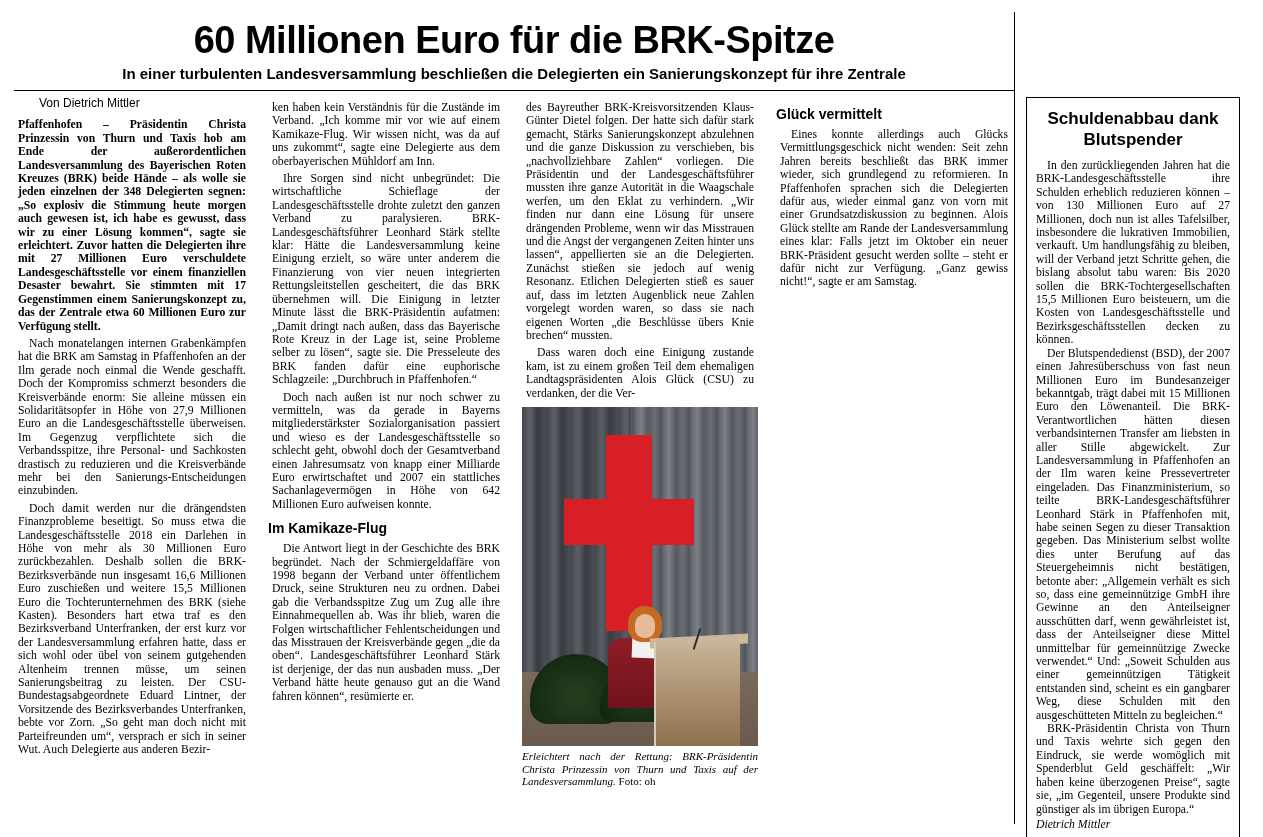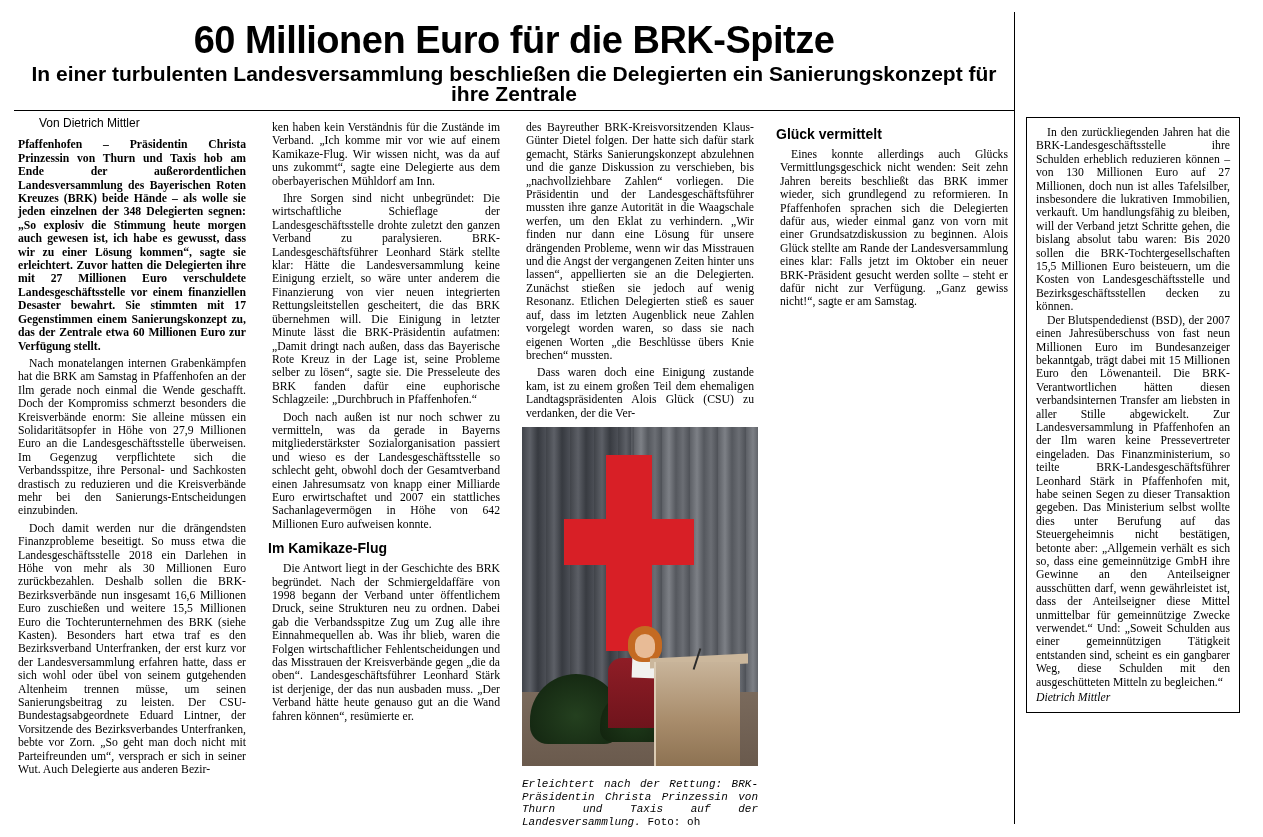--- a/index.html
+++ b/index.html
@@ -24,21 +24,21 @@
     font-size:38px;
     line-height:44px;
     letter-spacing:-0.5px;
     margin:6px 0 2px 0;
     width:1000px;
   }
   .subhead{
     text-align:center;
     font-family:"Liberation Sans", sans-serif;
     font-weight:bold;
-    font-size:21px;
+    font-size:15px;
     line-height:20px;
     width:1000px;
     margin:2px 0 6px 0;
   }
   .rule{
     width:1000px;height:1px;background:#000;margin:4px 0 6px 0;
   }
   
   .body-area{
     display:flex;
@@ -147,23 +147,22 @@
   }
   .mic{
     position:absolute;right:60px;bottom:96px;width:2px;height:22px;background:#2b2b2b;
     transform:rotate(18deg);
   }
   .caption{
     width:236px;
     font-size:11px;
     line-height:12.6px;
     font-style:italic;
-    margin-top:12px;
+    margin-top:4px;
     text-align:justify;
-    font-family:Liberation Mono, monospace;
   }
   .caption .credit{font-style:normal;}
   
   .side-box{
     width:214px;
     margin-left:12px;
     border:1px solid #000;
     padding:8px 9px 8px 9px;
     box-sizing:border-box;
     align-self:flex-start;
@@ -255,19 +254,21 @@
       </div>
 
       <div class="col">
         <p class="subheading">Glück vermittelt</p>
         <p>Eines konnte allerdings auch Glücks Vermittlungsgeschick nicht wenden: Seit zehn Jahren bereits beschließt das BRK immer wieder, sich grundlegend zu reformieren. In Pfaffenhofen sprachen sich die Delegierten dafür aus, wieder einmal ganz von vorn mit einer Grundsatzdiskussion zu beginnen. Alois Glück stellte am Rande der Landesversammlung eines klar: Falls jetzt im Oktober ein neuer BRK-Präsident gesucht werden sollte – steht er dafür nicht zur Verfügung. „Ganz gewiss nicht!“, sagte er am Samstag.</p>
       </div>
 
     </div>
 
     <div class="side-box">
+      <div class="side-title">Schuldenabbau dank Blutspender</div>
       <p>In den zurückliegenden Jahren hat die BRK-Landesgeschäftsstelle ihre Schulden erheblich reduzieren können – von 130 Millionen Euro auf 27 Millionen, doch nun ist alles Tafelsilber, insbesondere die lukrativen Immobilien, verkauft. Um handlungsfähig zu bleiben, will der Verband jetzt Schritte gehen, die bislang absolut tabu waren: Bis 2020 sollen die BRK-Tochtergesellschaften 15,5 Millionen Euro beisteuern, um die Kosten von Landesgeschäftsstelle und Bezirksgeschäftsstellen decken zu können.</p>
       <p>Der Blutspendedienst (BSD), der 2007 einen Jahresüberschuss von fast neun Millionen Euro im Bundesanzeiger bekanntgab, trägt dabei mit 15 Millionen Euro den Löwenanteil. Die BRK-Verantwortlichen hätten diesen verbandsinternen Transfer am liebsten in aller Stille abgewickelt. Zur Landesversammlung in Pfaffenhofen an der Ilm waren keine Pressevertreter eingeladen. Das Finanzministerium, so teilte BRK-Landesgeschäftsführer Leonhard Stärk in Pfaffenhofen mit, habe seinen Segen zu dieser Transaktion gegeben. Das Ministerium selbst wollte dies unter Berufung auf das Steuergeheimnis nicht bestätigen, betonte aber: „Allgemein verhält es sich so, dass eine gemeinnützige GmbH ihre Gewinne an den Anteilseigner ausschütten darf, wenn gewährleistet ist, dass der Anteilseigner diese Mittel unmittelbar für gemeinnützige Zwecke verwendet.“ Und: „Soweit Schulden aus einer gemeinnützigen Tätigkeit entstanden sind, scheint es ein gangbarer Weg, diese Schulden mit den ausgeschütteten Mitteln zu begleichen.“</p>
+      <p>BRK-Präsidentin Christa von Thurn und Taxis wehrte sich gegen den Eindruck, sie werde womöglich mit Spenderblut Geld geschäffelt: „Wir haben keine überzogenen Preise“, sagte sie, „im Gegenteil, unsere Produkte sind günstiger als im übrigen Europa.“</p>
       <p class="side-sign">Dietrich Mittler</p>
     </div>
 
   </div>
 </div>
 
 </body></html>

